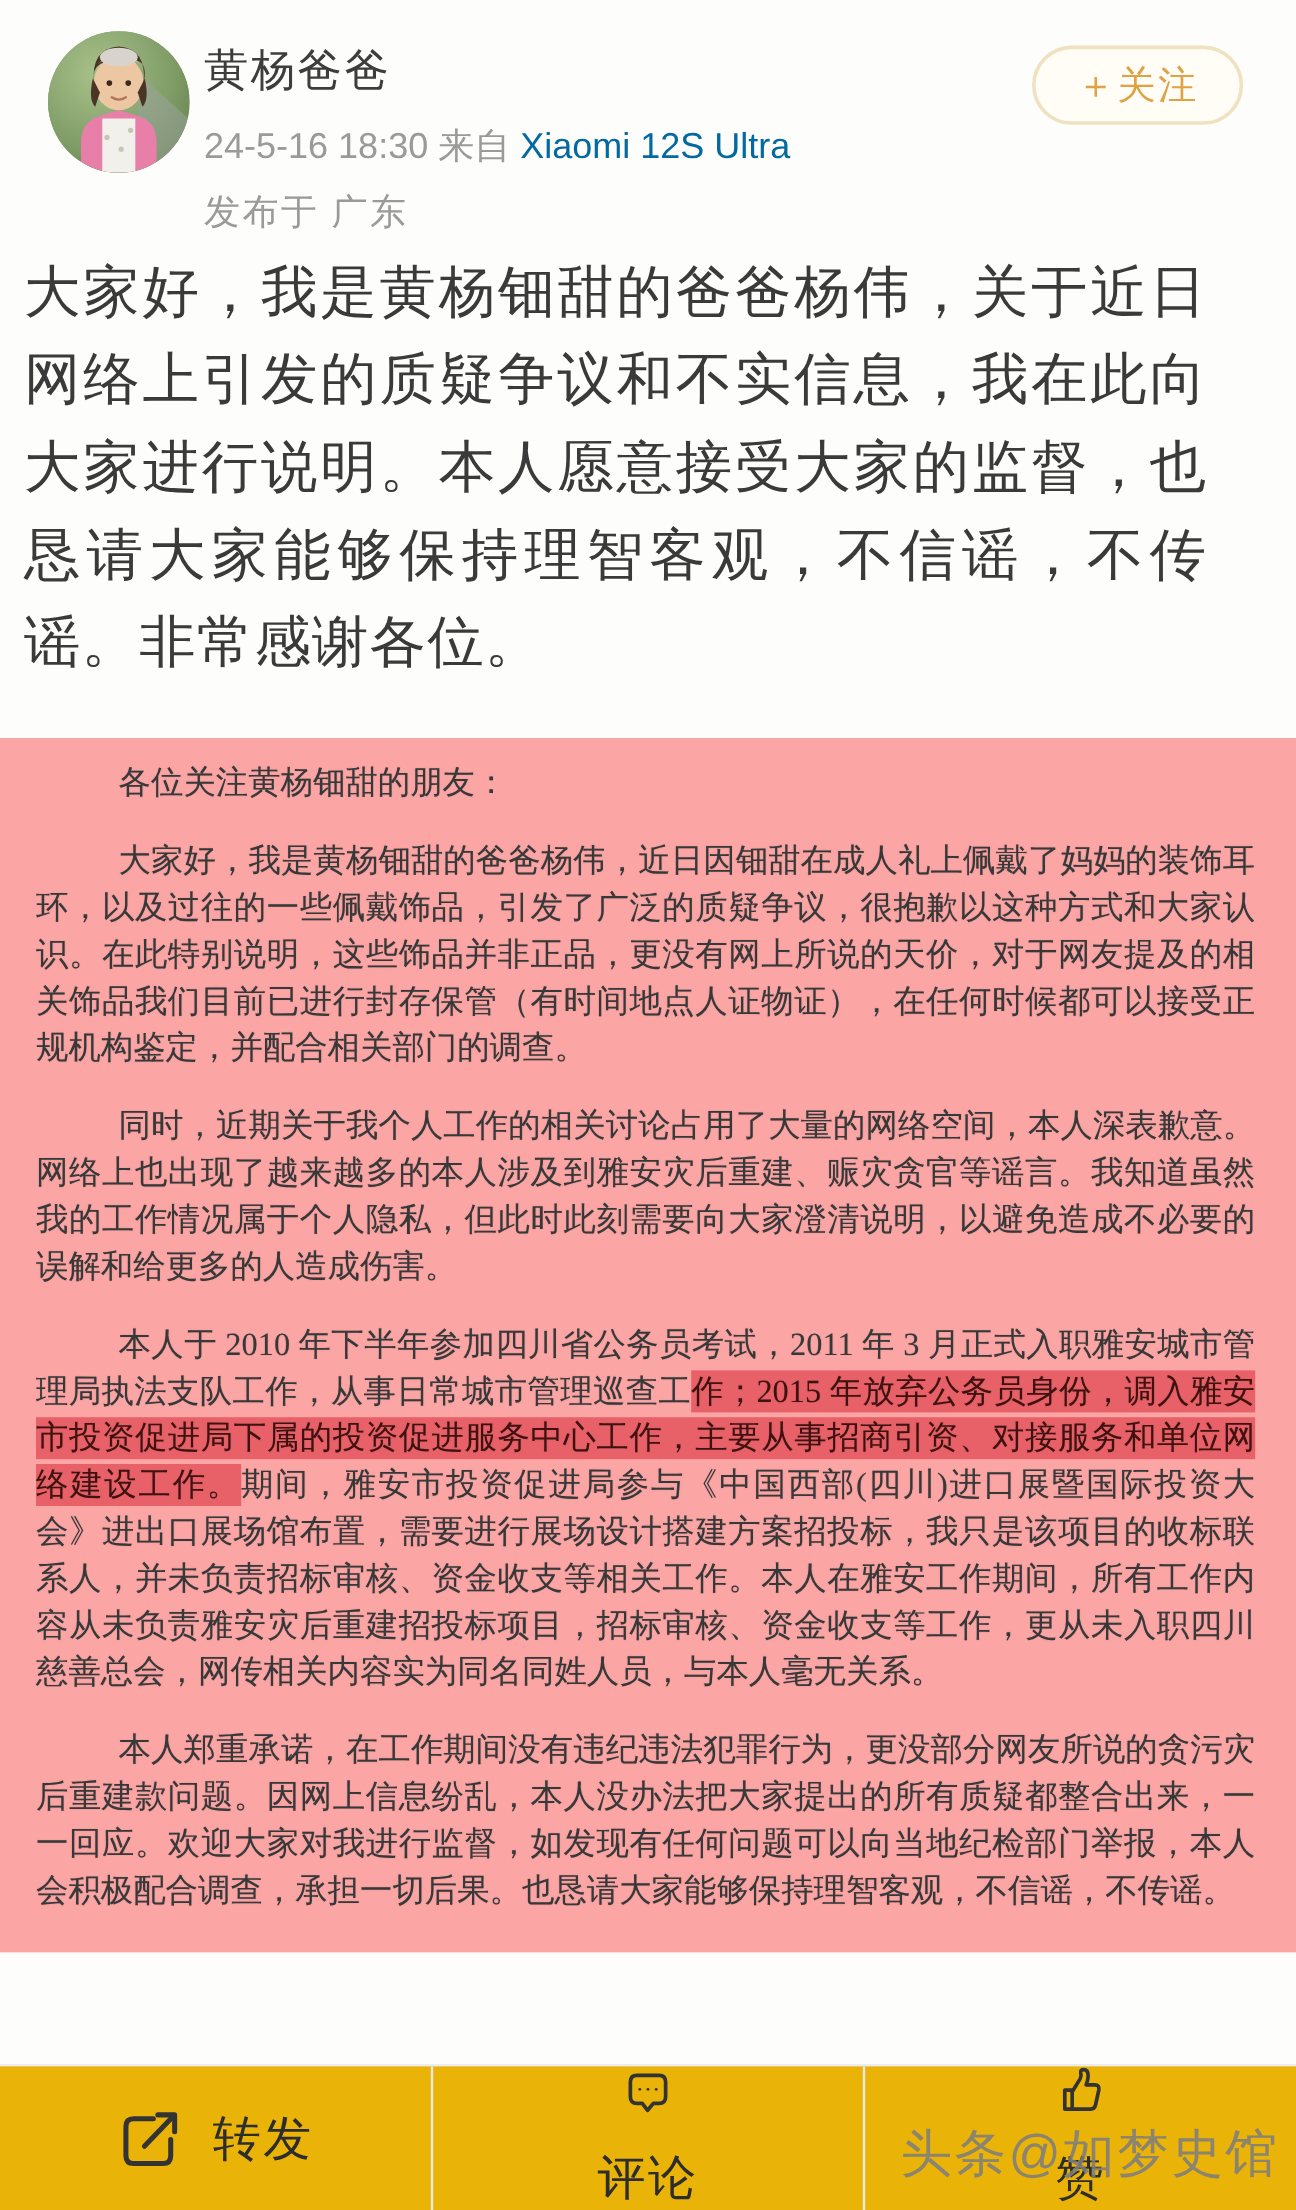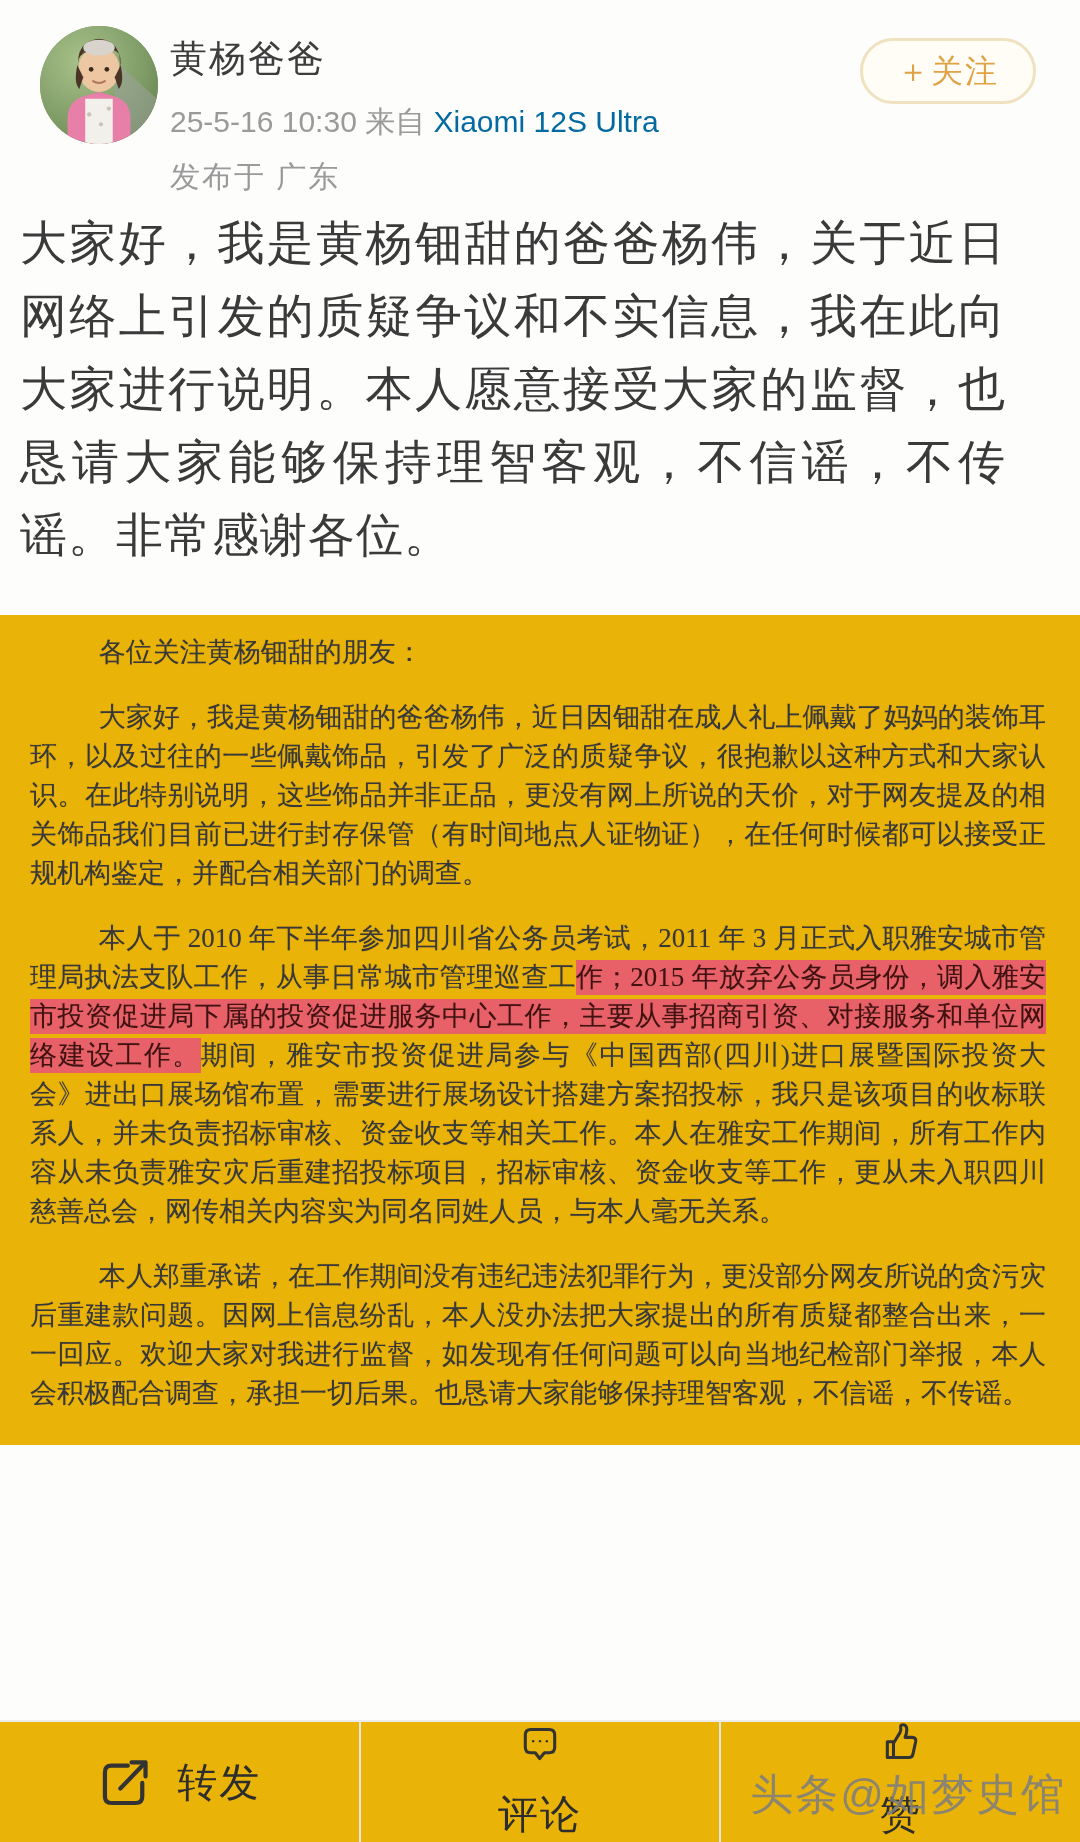--- a/index.html
+++ b/index.html
@@ -43,21 +43,21 @@
     width: 986px;
     font-size: 47px; line-height: 73px;
     color: #3a3a3a; letter-spacing: 1px;
     text-align: justify;
   }
 
   
   .letter {
     margin: 44px 0 0 0;
     padding: 18px 34px 6px 30px;
-    background: #eab308;
+    background: #fca5a5;
     font-family: "Liberation Serif", serif;
     font-size: 27px; line-height: 39px;
     color: #383838;
     text-align: justify;
     text-shadow: 0 0 1px rgba(70,70,70,0.35);
   }
   .letter p { text-indent: 2.55em; margin-bottom: 26px; }
   .letter .hl {
     background: #e96168;
     color: #41100f;
@@ -116,36 +116,37 @@
       <path d="M42 28 Q60 14 78 28 Q70 20 60 20 Q50 20 42 28 Z" fill="#ddd8d2"></path>
       <ellipse cx="60" cy="22" rx="16" ry="8" fill="#d8d3cc"></ellipse>
       <circle cx="52" cy="44" r="2.4" fill="#3a2a1e"></circle>
         <circle cx="68" cy="44" r="2.4" fill="#3a2a1e"></circle>
       <path d="M54 56 Q60 60 66 56" stroke="#b0765a" stroke-width="2" fill="none" stroke-linecap="round"></path>
     </svg>
   </div>
   <div class="header-info">
     <div class="username">黄杨爸爸</div>
     <div class="meta-line">
-      <span>25-5-16 10:30</span>
+      <span>24-5-16 18:30</span>
       <span> </span>
       <span>来自</span>
       <span> </span>
       <span class="src-link">Xiaomi 12S Ultra</span>
     </div>
     <div class="location">发布于 广东</div>
   </div>
   <button class="follow-btn">＋关注</button>
 </div>
 
 <div class="post-text">大家好，我是黄杨钿甜的爸爸杨伟，关于近日网络上引发的质疑争议和不实信息，我在此向大家进行说明。本人愿意接受大家的监督，也恳请大家能够保持理智客观，不信谣，不传谣。非常感谢各位。</div>
 
 <div class="letter">
   <p>各位关注黄杨钿甜的朋友：</p>
   <p>大家好，我是黄杨钿甜的爸爸杨伟，近日因钿甜在成人礼上佩戴了妈妈的装饰耳环，以及过往的一些佩戴饰品，引发了广泛的质疑争议，很抱歉以这种方式和大家认识。在此特别说明，这些饰品并非正品，更没有网上所说的天价，对于网友提及的相关饰品我们目前已进行封存保管（有时间地点人证物证），在任何时候都可以接受正规机构鉴定，并配合相关部门的调查。</p>
+  <p>同时，近期关于我个人工作的相关讨论占用了大量的网络空间，本人深表歉意。网络上也出现了越来越多的本人涉及到雅安灾后重建、赈灾贪官等谣言。我知道虽然我的工作情况属于个人隐私，但此时此刻需要向大家澄清说明，以避免造成不必要的误解和给更多的人造成伤害。</p>
   <p><span>本人于 2010 年下半年参加四川省公务员考试，2011 年 3 月正式入职雅安城市管理局执法支队工作，从事日常城市管理巡查工</span><span class="hl">作；2015 年放弃公务员身份，调入雅安市投资促进局下属的投资促进服务中心工作，主要从事招商引资、对接服务和单位网络建设工作。</span><span>期间，雅安市投资促进局参与《中国西部(四川)进口展暨国际投资大会》进出口展场馆布置，需要进行展场设计搭建方案招投标，我只是该项目的收标联系人，并未负责招标审核、资金收支等相关工作。本人在雅安工作期间，所有工作内容从未负责雅安灾后重建招投标项目，招标审核、资金收支等工作，更从未入职四川慈善总会，网传相关内容实为同名同姓人员，与本人毫无关系。</span></p>
   <p>本人郑重承诺，在工作期间没有违纪违法犯罪行为，更没部分网友所说的贪污灾后重建款问题。因网上信息纷乱，本人没办法把大家提出的所有质疑都整合出来，一一回应。欢迎大家对我进行监督，如发现有任何问题可以向当地纪检部门举报，本人会积极配合调查，承担一切后果。也恳请大家能够保持理智客观，不信谣，不传谣。</p>
 </div>
 
 <div class="action-bar">
   <button class="action-item">
     <svg viewBox="0 0 120 120" fill="none" stroke="#333" stroke-width="9" stroke-linecap="round" stroke-linejoin="round">
       <path d="M66 25 H31 Q17 25 17 39 V91 Q17 105 31 105 H83 Q97 105 97 91 V62"></path>
       <path d="M50 74 L101 21"></path>
       <path d="M74 18 H104 V48"></path>

